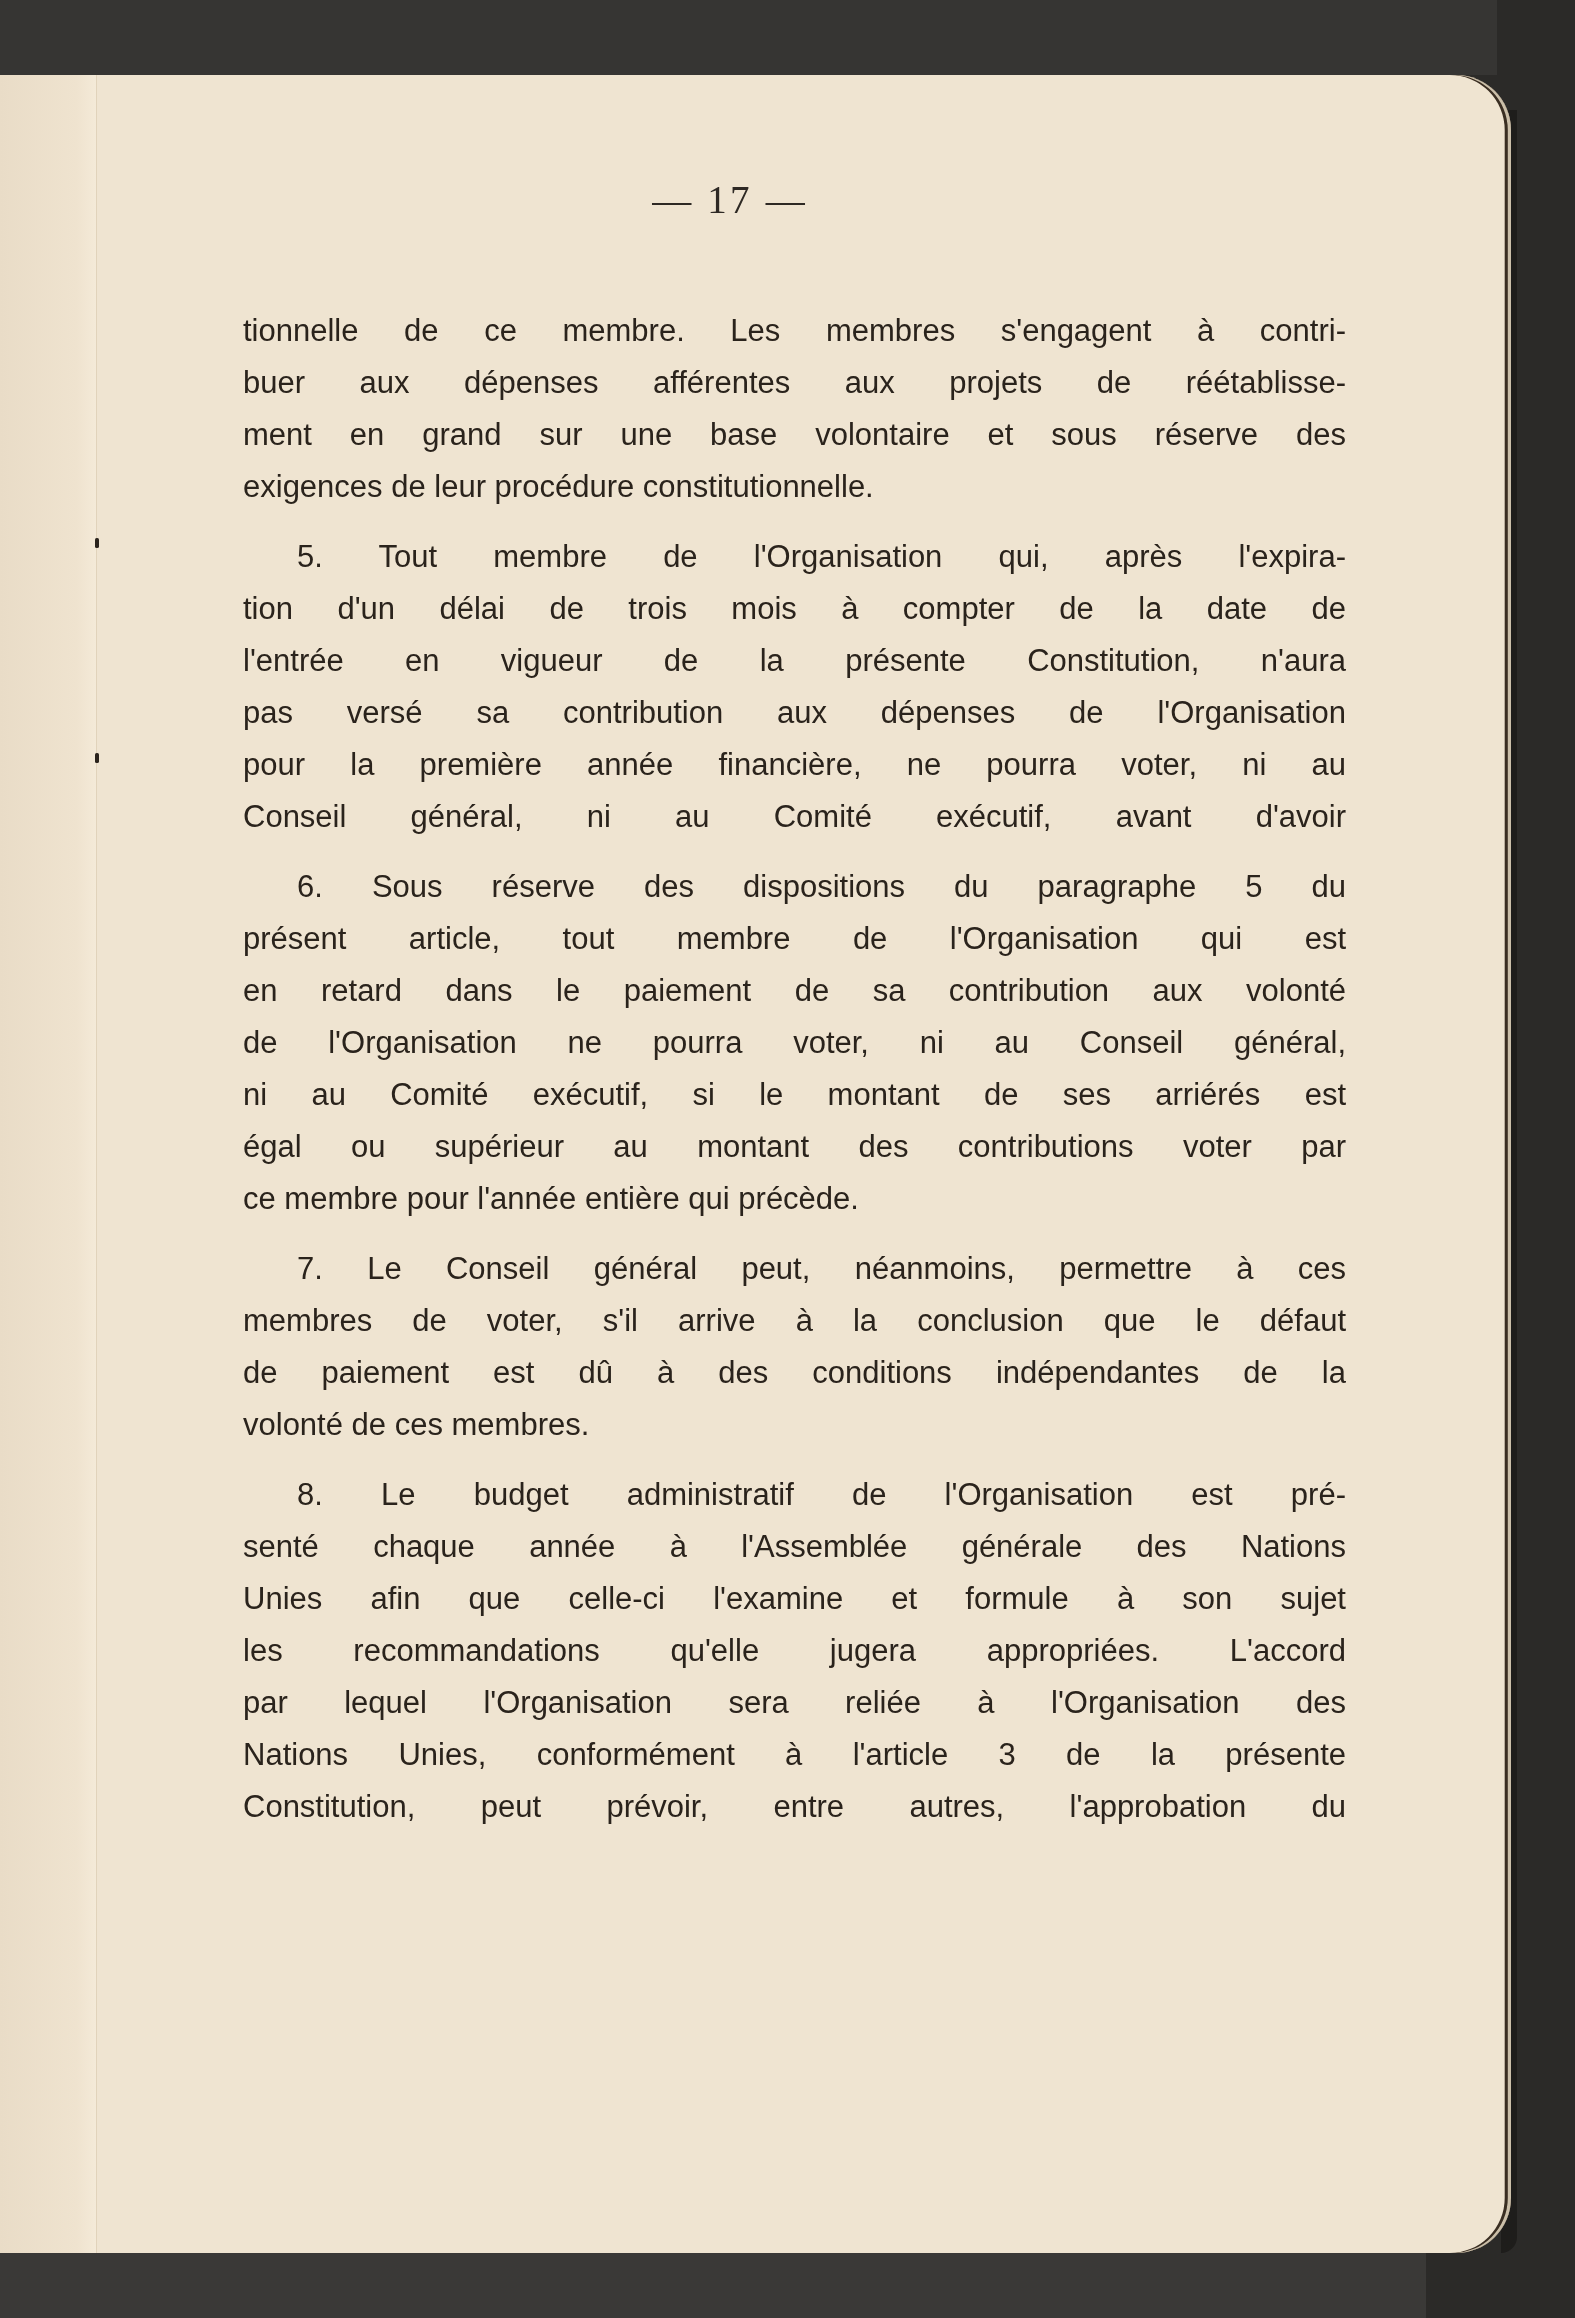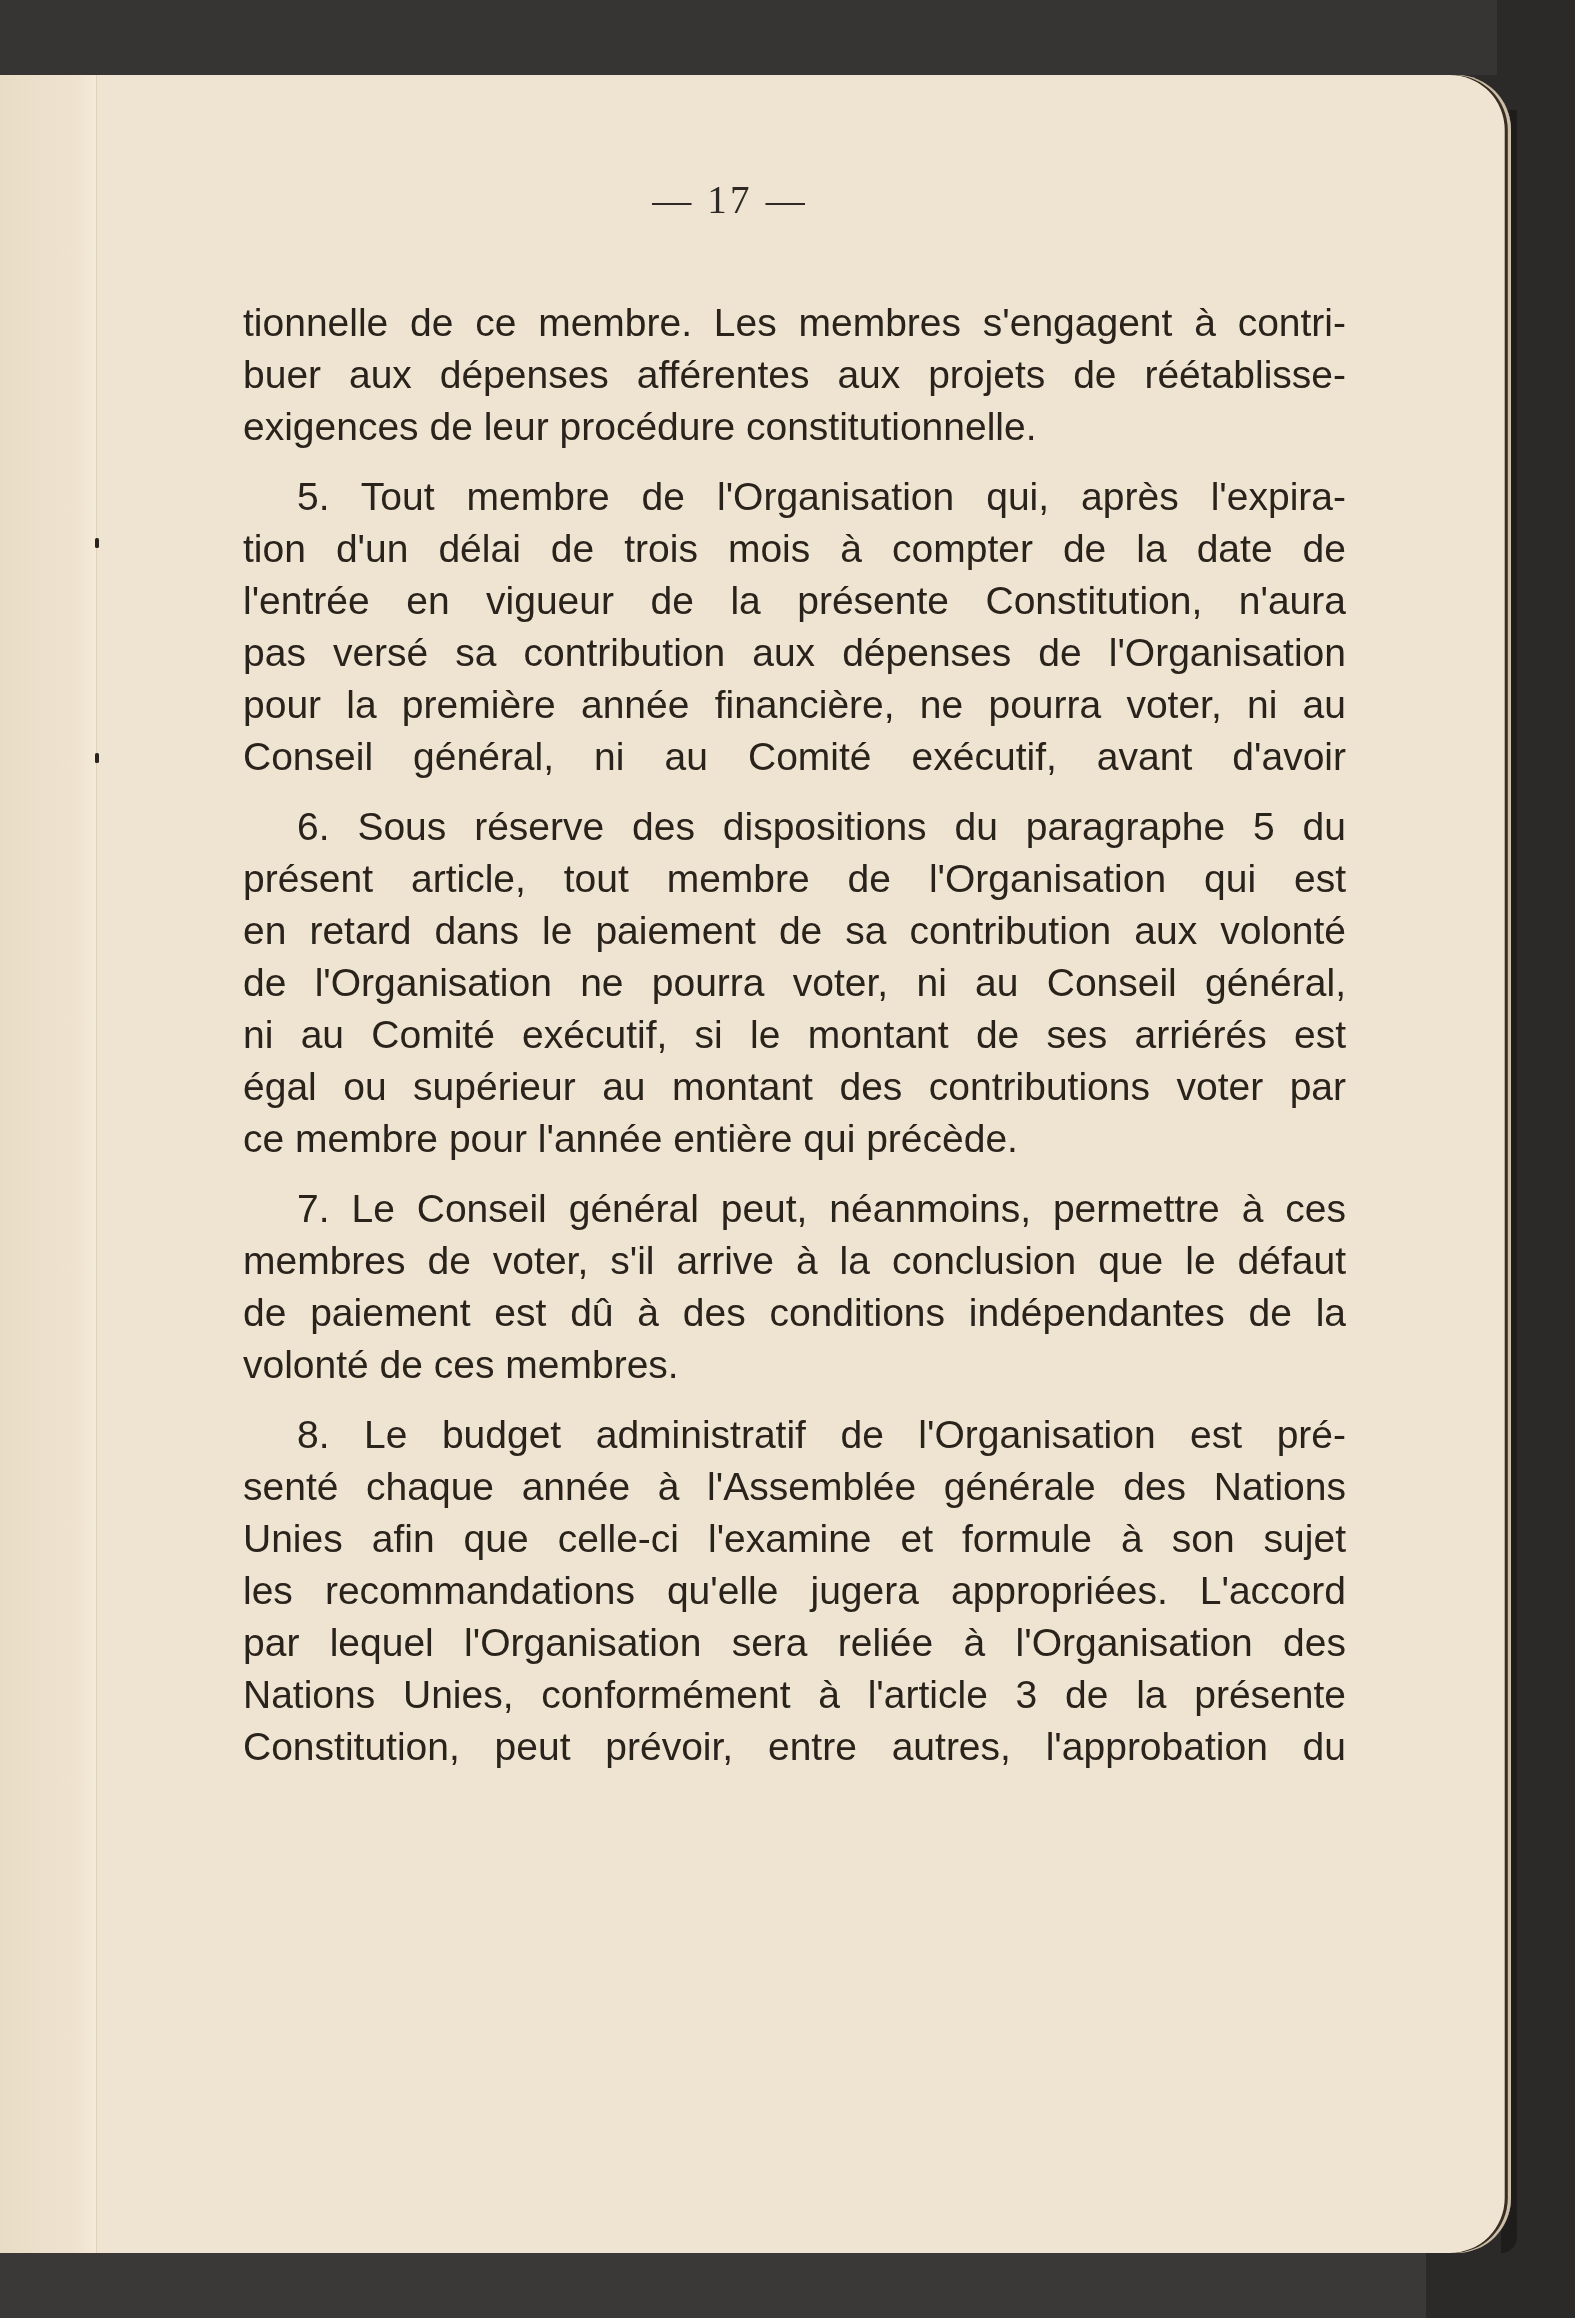--- a/index.html
+++ b/index.html
@@ -28,23 +28,23 @@
     position: absolute; left: 0; top: 0; width: 96px; height: 100%;
     background: linear-gradient(90deg, #e9dcc7 0%, #efe3cf 80%, #f4ead8 100%);
     border-right: 0.8px solid #e1d3bb;
   }
   .margin-mark { position: absolute; width: 3.9px; height: 9.5px; background: #2b241d; border-radius: 1.6px; }
   .page-number {
     position: absolute; left: 0; top: 102px; width: 1460px; text-align: center;
     font-size: 39px; color: #2e2924; letter-spacing: 3.2px;
   }
   .content {
-    position: absolute; left: 243px; top: 297px; width: 1103px;
+    position: absolute; left: 243px; top: 305px; width: 1103px;
     font-family: "Liberation Sans", "DejaVu Sans", sans-serif;
-    font-size: 39px; line-height: 52px; color: #2a231c;
+    font-size: 31px; line-height: 52px; color: #2a231c;
     text-align: justify;
   }
   .para { margin: 0 0 18px 0; text-indent: 0; }
   .line { display: block; text-align: justify; text-align-last: justify; white-space: nowrap; }
   .line.last { text-align-last: left; }
 </style>
 </head>
 <body>
 
 <div class="backdrop-top"></div>
@@ -57,20 +57,21 @@
   <div class="margin-mark" style="left:95px; top:678px;"></div>
 
   <div class="page-number">— 17 —</div>
 </div>
 
 <div class="content">
 
   <div class="para">
     <span class="line">tionnelle de ce membre. Les membres s'engagent à contri-</span>
     <span class="line">buer aux dépenses afférentes aux projets de réétablisse-</span>
+    <span class="line">ment en grand sur une base volontaire et sous réserve des</span>
     <span class="line last">exigences de leur procédure constitutionnelle.</span>
   </div>
 
   <div class="para">
     <span class="line" style="padding-left:54px">5. Tout membre de l'Organisation qui, après l'expira-</span>
     <span class="line">tion d'un délai de trois mois à compter de la date de</span>
     <span class="line">l'entrée en vigueur de la présente Constitution, n'aura</span>
     <span class="line">pas versé sa contribution aux dépenses de l'Organisation</span>
     <span class="line">pour la première année financière, ne pourra voter, ni au</span>
     <span class="line">Conseil général, ni au Comité exécutif, avant d'avoir</span>

